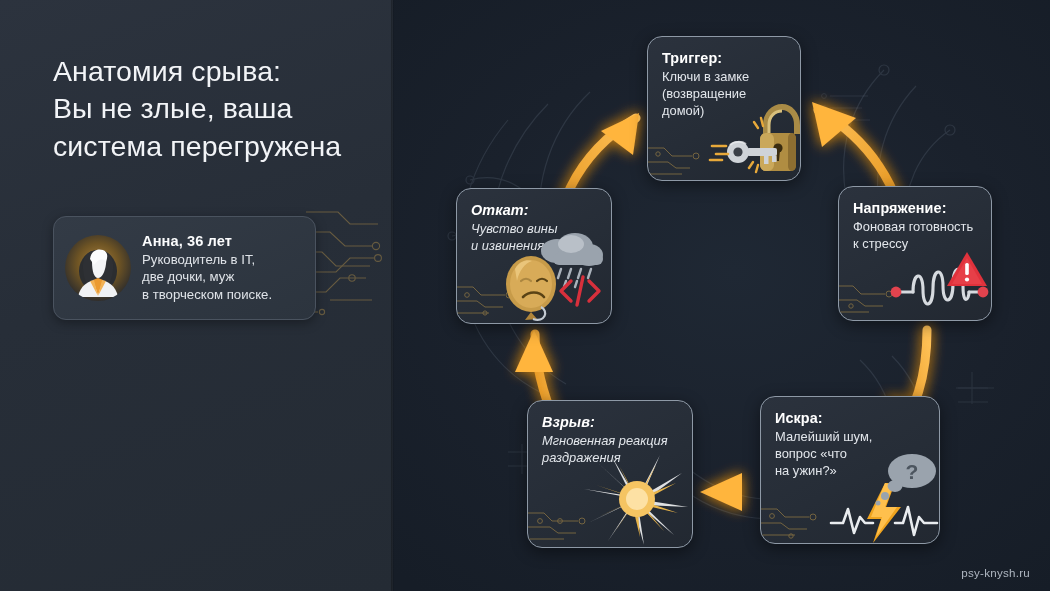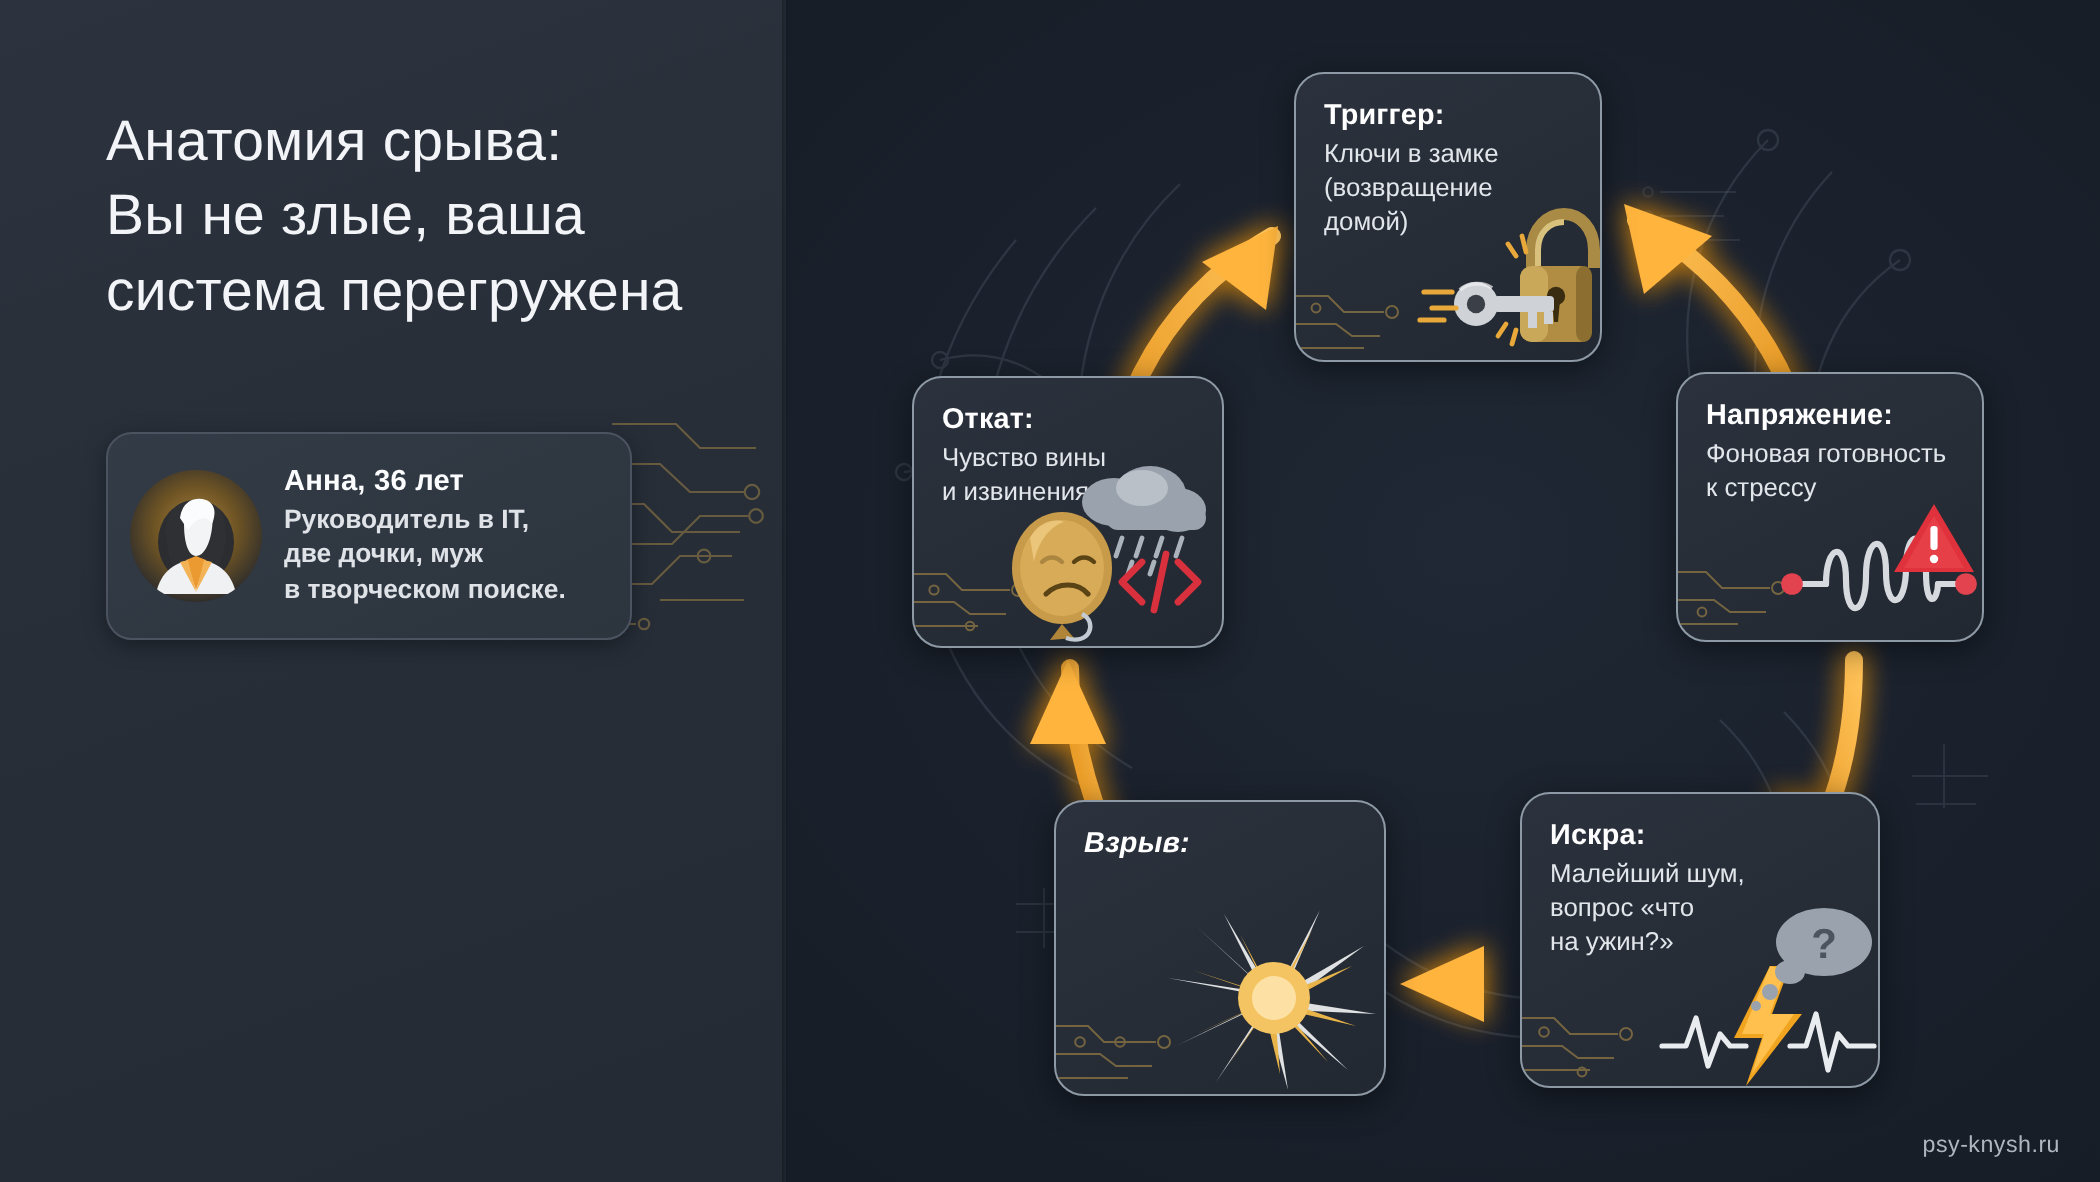--- a/index.html
+++ b/index.html
@@ -23,21 +23,21 @@
 
   
   .persona{position:absolute;left:53px;top:216px;width:263px;height:104px;
     border-radius:13px;background:linear-gradient(155deg,#333b46 0%,#2c343e 100%);
     border:1px solid #4a535f;box-shadow:0 3px 11px rgba(0,0,0,.34);
     display:flex;align-items:center;box-sizing:border-box;padding:0 11px;}
   .avatar{width:66px;height:66px;border-radius:50%;flex:0 0 66px;position:relative;
     overflow:hidden;background:radial-gradient(circle at 50% 44%,#a8803c 0%,#6e5424 42%,#2a2a2c 78%,#202226 100%);}
   .persona-txt{margin-left:11px;}
   .persona-name{color:#fbfcfd;font-size:14.6px;font-weight:700;letter-spacing:.1px;}
-  .persona-desc{color:#dfe3e8;font-size:13.2px;line-height:1.31;margin-top:2px;white-space:pre-line;font-weight:bold;}
+  .persona-desc{color:#dfe3e8;font-size:13.2px;line-height:1.31;margin-top:2px;white-space:pre-line;}
 
   
   .quote{position:absolute;left:53px;top:358px;width:291px;height:83px;
     border-radius:11px;background:linear-gradient(155deg,#333b46 0%,#2c343e 100%);
     border:1px solid #4a535f;box-shadow:0 3px 11px rgba(0,0,0,.32);
     box-sizing:border-box;padding:12px 14px;}
   .quote-txt{color:#e9edf2;font-size:13.4px;line-height:1.40;white-space:pre-line;}
 
   
   .card{position:absolute;border-radius:15px;box-sizing:border-box;
@@ -327,20 +327,22 @@
         <circle cx="56" cy="49" r="4"></circle>
         <circle cx="49" cy="56" r="2.5"></circle>
       </g>
       <text x="83" y="32" text-anchor="middle" font-family="Liberation Sans, sans-serif" font-size="21" font-weight="700" fill="#4c555f">?</text>
     </svg>
   </div>
 
   <div class="card" style="left:527px;top:400px;width:166px;height:148px;font-style:italic;">
     <div class="card-inner">
       <div class="card-title">Взрыв:</div>
+      <div class="card-body">Мгновенная реакция
+раздражения</div>
     </div>
     <svg class="card-circ" width="82" height="48" viewBox="0 0 82 48">
       <g stroke="#9c8047" stroke-width="1" fill="none" opacity=".8">
         <path d="M0 14 H16 L24 22 H50"></path>
           <circle cx="54" cy="22" r="3"></circle>
         <path d="M0 28 H22 L30 34 H48"></path>
           <path d="M0 40 H36"></path>
         <circle cx="12" cy="22" r="2.4"></circle>
           <circle cx="32" cy="22" r="2.4"></circle>
       </g>
@@ -367,21 +369,21 @@
           <path d="M55 48 L58 86 L51 57 Z"></path>
         <path d="M55 48 L32 82 L49 56 Z"></path>
           <path d="M55 48 L16 66 L47 52 Z"></path>
         <path d="M55 48 L14 34 L48 45 Z"></path>
       </g>
       <circle cx="55" cy="48" r="18" fill="#f5c462"></circle>
       <circle cx="55" cy="48" r="11" fill="#fde1a4"></circle>
     </svg>
   </div>
 
-  <div class="card" style="left:456px;top:188px;width:156px;height:136px;">
+  <div class="card" style="left:456px;top:188px;width:156px;height:136px;font-style:italic;">
     <div class="card-inner">
       <div class="card-title">Откат:</div>
       <div class="card-body">Чувство вины
 и извинения</div>
     </div>
     <svg class="card-circ" width="76" height="48" viewBox="0 0 76 48">
       <g stroke="#9c8047" stroke-width="1" fill="none" opacity=".8">
         <path d="M0 12 H16 L24 20 H48"></path>
           <circle cx="52" cy="20" r="3"></circle>
         <path d="M0 26 H20 L28 32 H46"></path>

